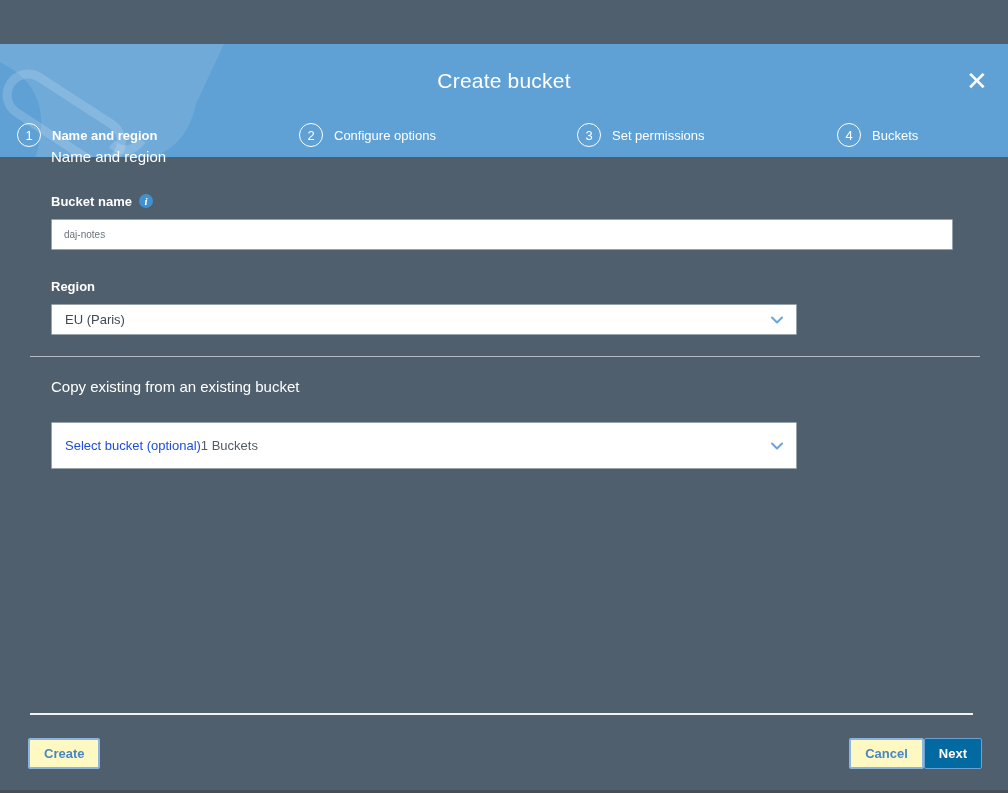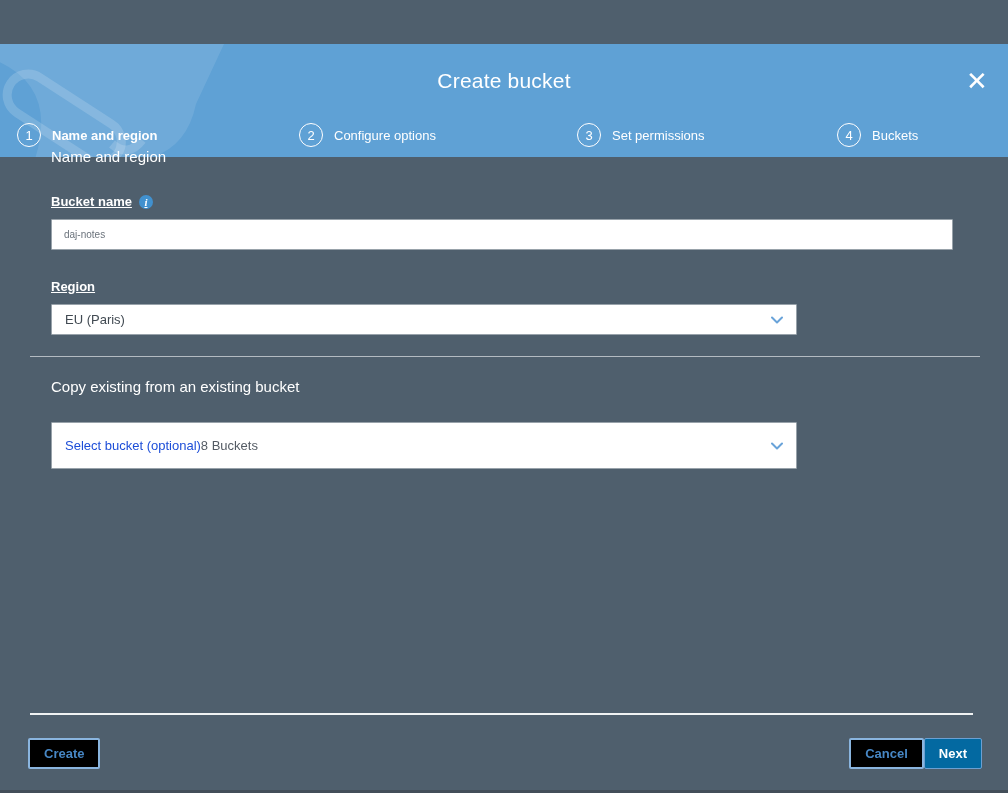--- a/index.html
+++ b/index.html
@@ -81,22 +81,21 @@
     color: #ffffff;
   }
   .section-title { font-size: 15px; font-weight: 400; color: #ffffff; }
   .section-title.first { padding-top: 35px; }
   .field-label {
     margin-top: 29px;
     font-size: 13px;
     font-weight: bold;
     color: #ffffff;
     display: flex;
-    align-items: center;
-    text-decoration: underline;
+    align-items: flex-start;
   }
   .info-icon {
     display: inline-flex;
     align-items: center;
     justify-content: center;
     width: 14px; height: 14px;
     margin-left: 7px;
     border-radius: 50%;
     background: #4191CF;
     color: #ffffff;
@@ -169,21 +168,21 @@
   .btn {
     height: 31px;
     padding: 0 14px;
     font-family: "Liberation Sans", sans-serif;
     font-size: 13px;
     font-weight: bold;
     border-radius: 2px;
     cursor: pointer;
   }
   .btn-light {
-    background: #000000;
+    background: #fef9c3;
     color: #4787C5;
     border: 2px solid #8AB5DF;
   }
   .btn-primary {
     background: #0369a1;
     color: #ffffff;
     border: 1px solid #6BA0D2;
     text-align: center;
   }
   .btn-group { display: flex; }
@@ -250,21 +249,21 @@
         <polyline points="1,1.5 6,6.5 11,1.5" fill="none" stroke="#69A3D9" stroke-width="2" stroke-linecap="round" stroke-linejoin="round"></polyline>
       </svg>
     </div>
 
     <div class="mid-divider"></div>
 
     <div class="section-title copy-title">Copy existing from an existing bucket</div>
 
     <div class="select-box tall copy-select">
       <span>
-        <span class="placeholder-italic">Select bucket (optional)</span><span class="suffix-text">8 Buckets</span>
+        <span class="placeholder-italic">Select bucket (optional)</span><span class="suffix-text">1 Buckets</span>
       </span>
       <svg class="chevron-icon" width="12" height="8" viewBox="0 0 12 8">
         <polyline points="1,1.5 6,6.5 11,1.5" fill="none" stroke="#69A3D9" stroke-width="2" stroke-linecap="round" stroke-linejoin="round"></polyline>
       </svg>
     </div>
   </div>
 
   <div class="footer-divider"></div>
   <div class="footer">
     <button class="btn btn-light">Create</button>

